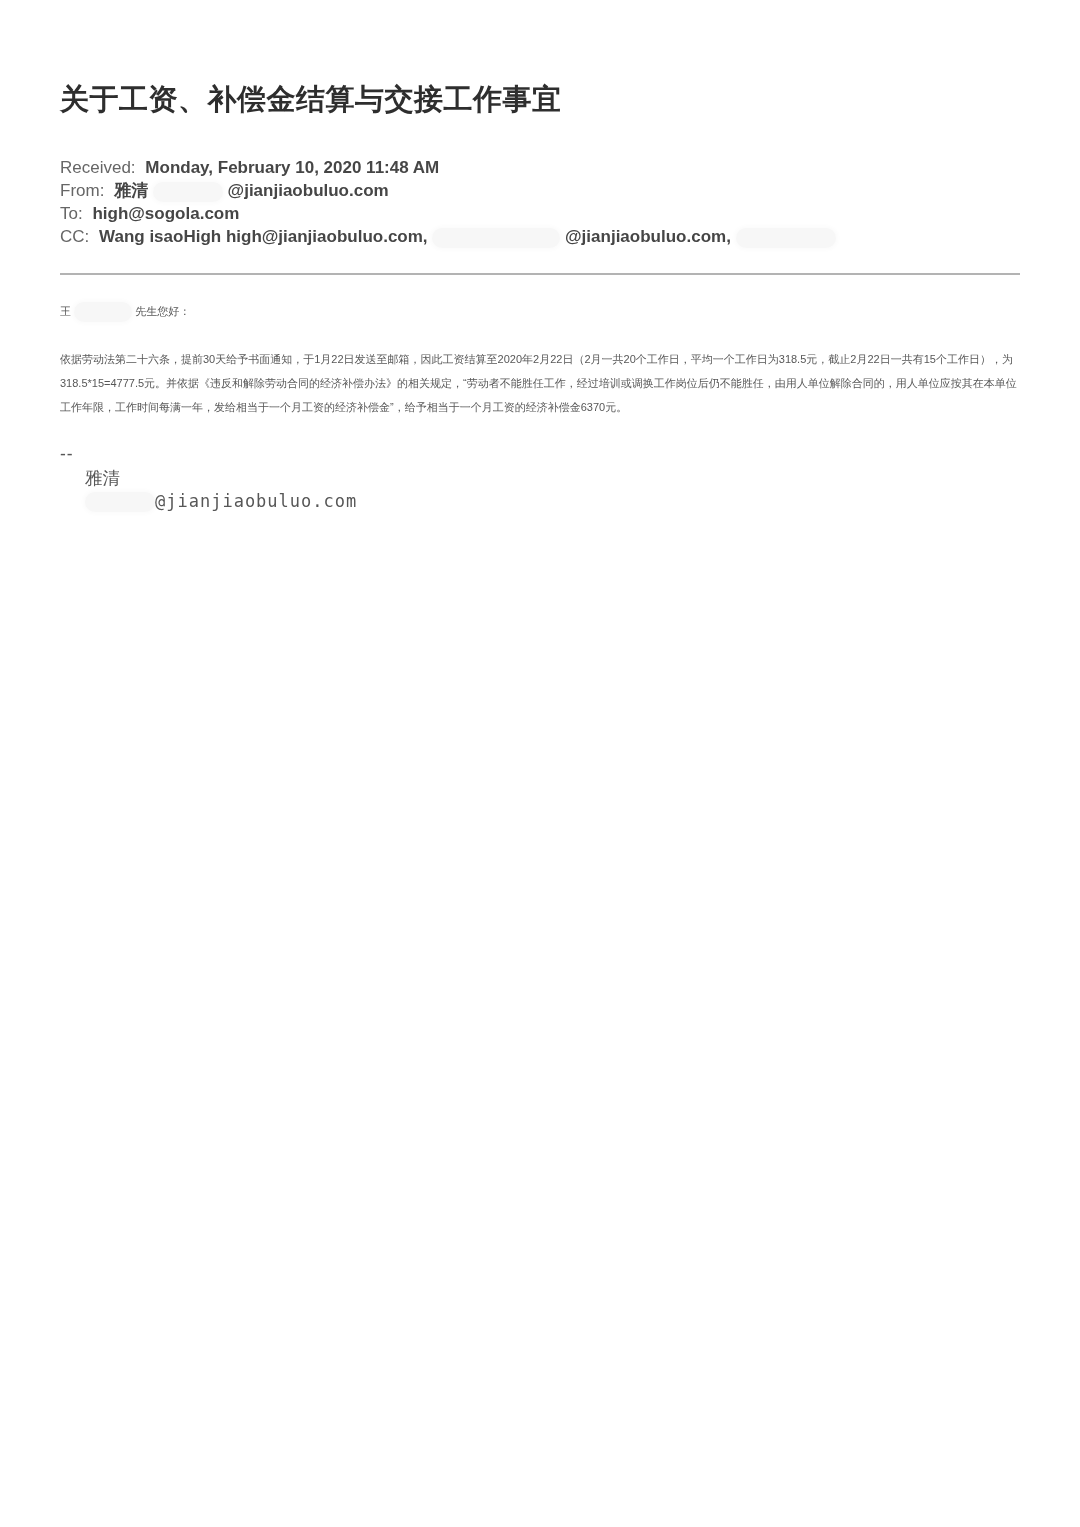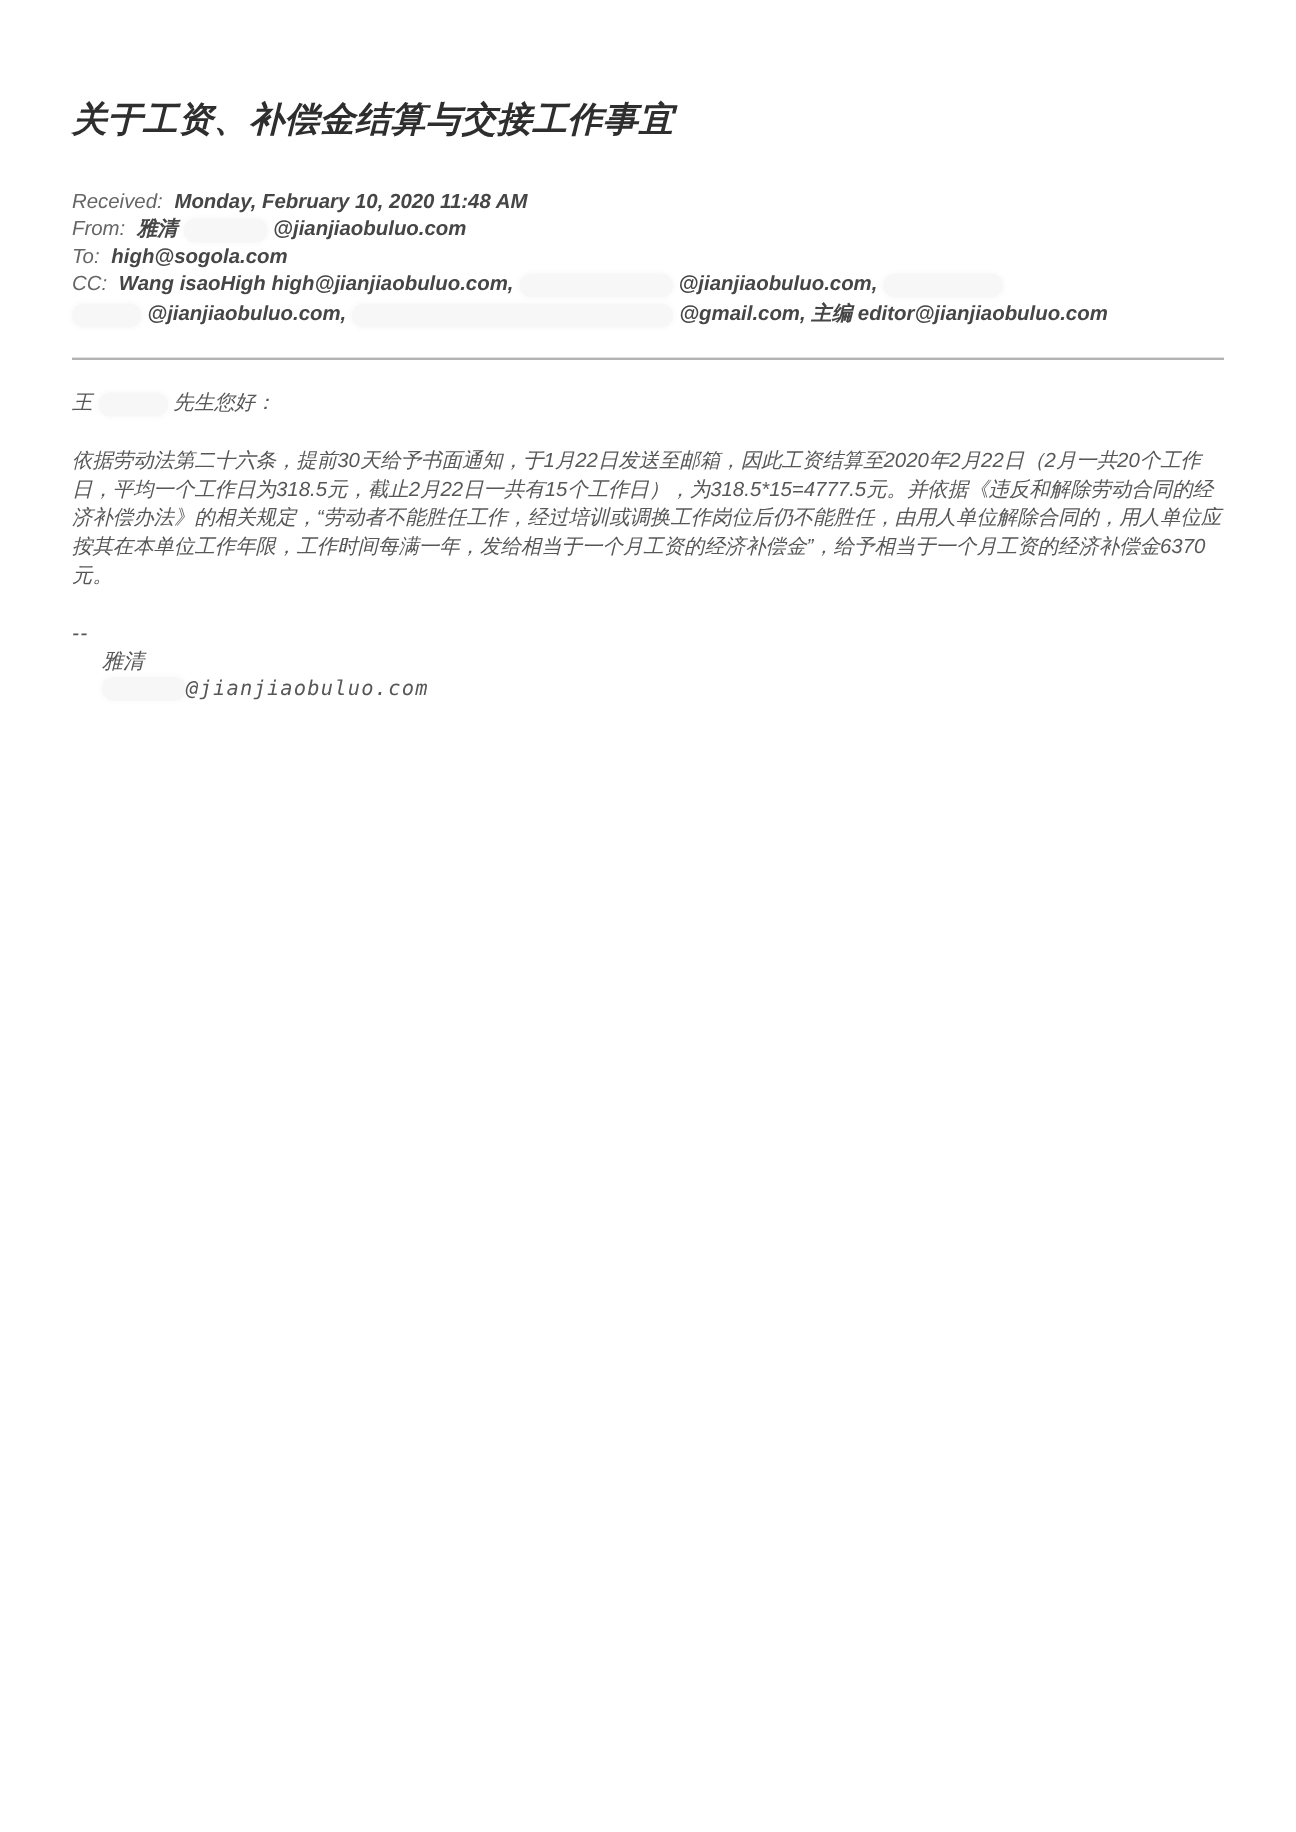--- a/index.html
+++ b/index.html
@@ -3,21 +3,21 @@
 <meta charset="utf-8">
 <style>
   * { box-sizing: border-box; margin: 0; padding: 0; }
   html, body { background: #ffffff; }
   body {
     width: 1080px;
     height: 1527px;
     font-family: "Liberation Sans", sans-serif;
     overflow: hidden;
   }
-  .page { padding: 0 60px; font-style: italic; }
+  .page { padding: 0 60px; }
 
   
   .title {
     margin-top: 80px;
     font-size: 29px;
     font-weight: 700;
     color: #2e2e2e;
     letter-spacing: 0.5px;
   }
 
@@ -50,21 +50,21 @@
   .cc-line2 { margin-top: 2px; }
 
   
   .rule {
     border: none;
     border-top: 2px solid #b3b3b3;
     margin-top: 25px;
   }
 
   
-  .letter { color: #575757; font-size: 17px; line-height: 24px; }
+  .letter { color: #575757; font-size: 11px; line-height: 24px; }
   .letter p { margin-top: 24px; }
   .greeting { margin-top: 22px; }
   .company { }
 
   
   .signature { margin-top: 24px; color: #575757; font-size: 17.5px; line-height: 23px; }
   .sig-dashes { letter-spacing: 1px; }
   .sig-name { margin-left: 25px; margin-top: 1px; }
   .sig-email {
     margin-left: 25px;
@@ -100,26 +100,20 @@
     </div>
 
     <div class="meta-row">
       <div>
         <span class="meta-label">CC:</span>
         <span class="meta-value">Wang isaoHigh high@jianjiaobuluo.com,</span>
         <span class="blob w-xl"></span>
         <span class="meta-value">@jianjiaobuluo.com,</span>
         <span class="blob w-l"></span>
       </div>
-      <div class="cc-line2">
-        <span class="blob w-s"></span>
-        <span class="meta-value">@jianjiaobuluo.com,</span>
-        <span class="blob w-xxl"></span>
-        <span class="meta-value">@gmail.com, 主编 editor@jianjiaobuluo.com</span>
-      </div>
     </div>
 
   </div>
 
   <hr class="rule">
 
   <div class="letter">
 
     <p class="greeting">
       <span>王</span>

